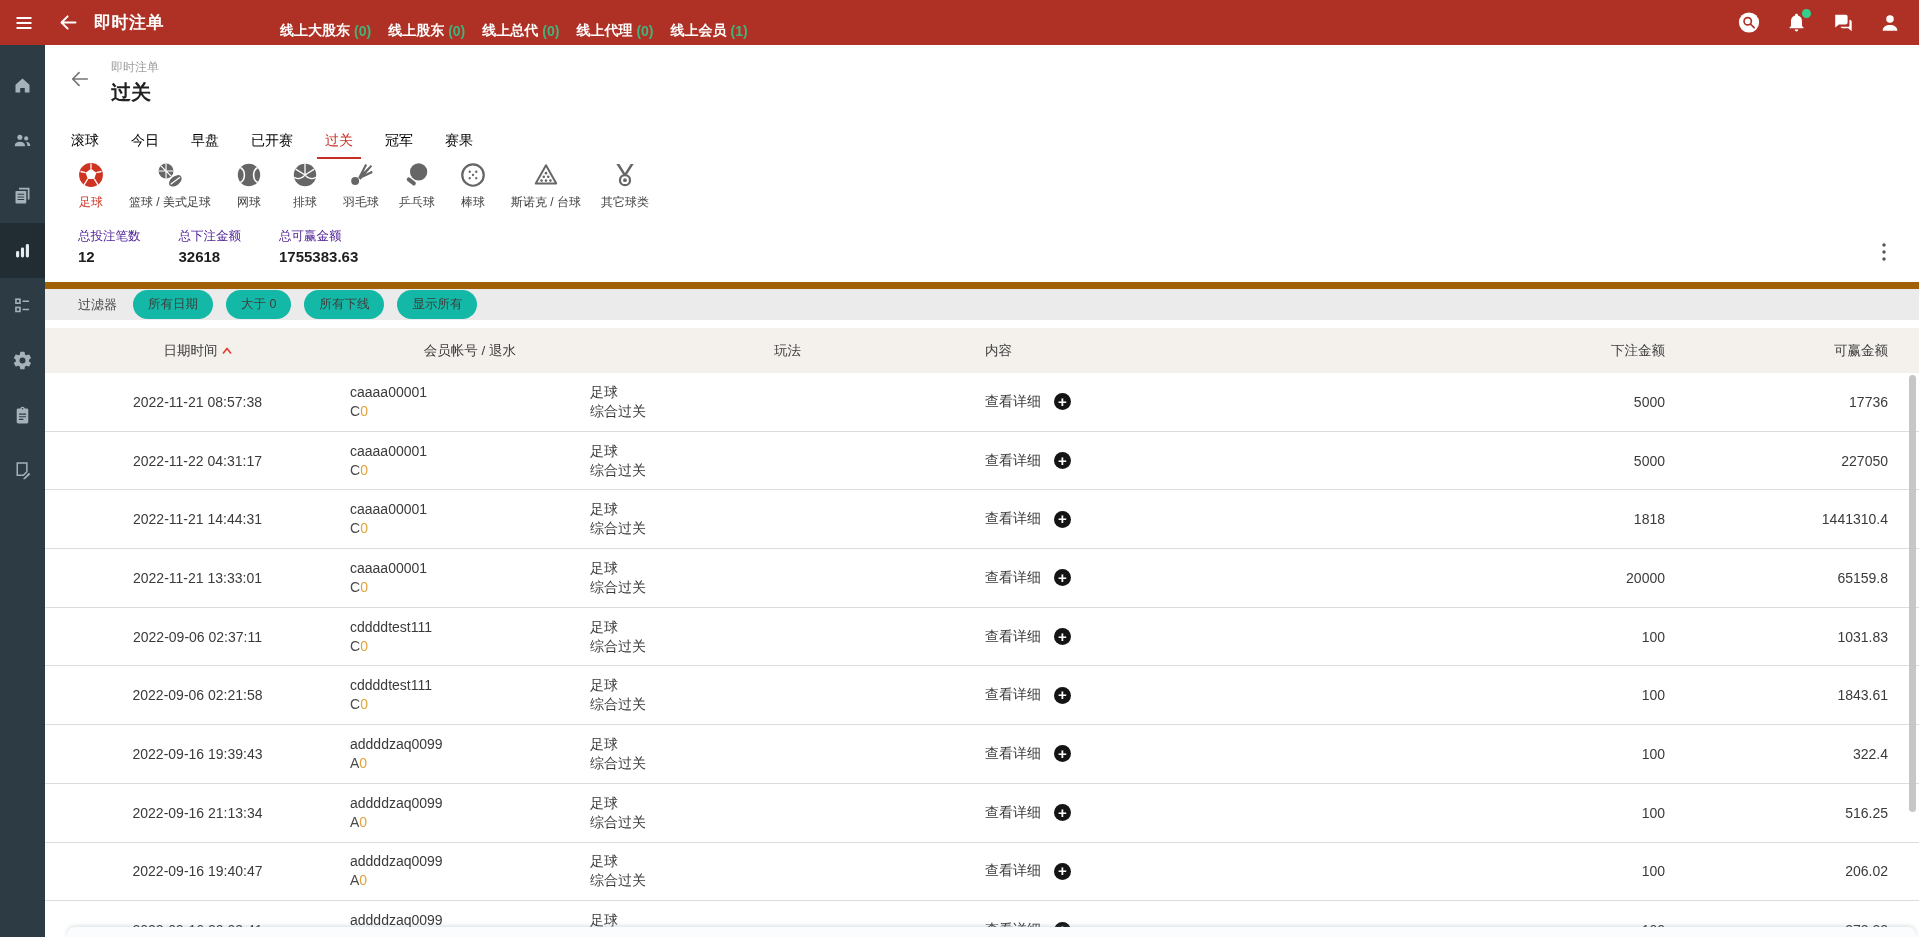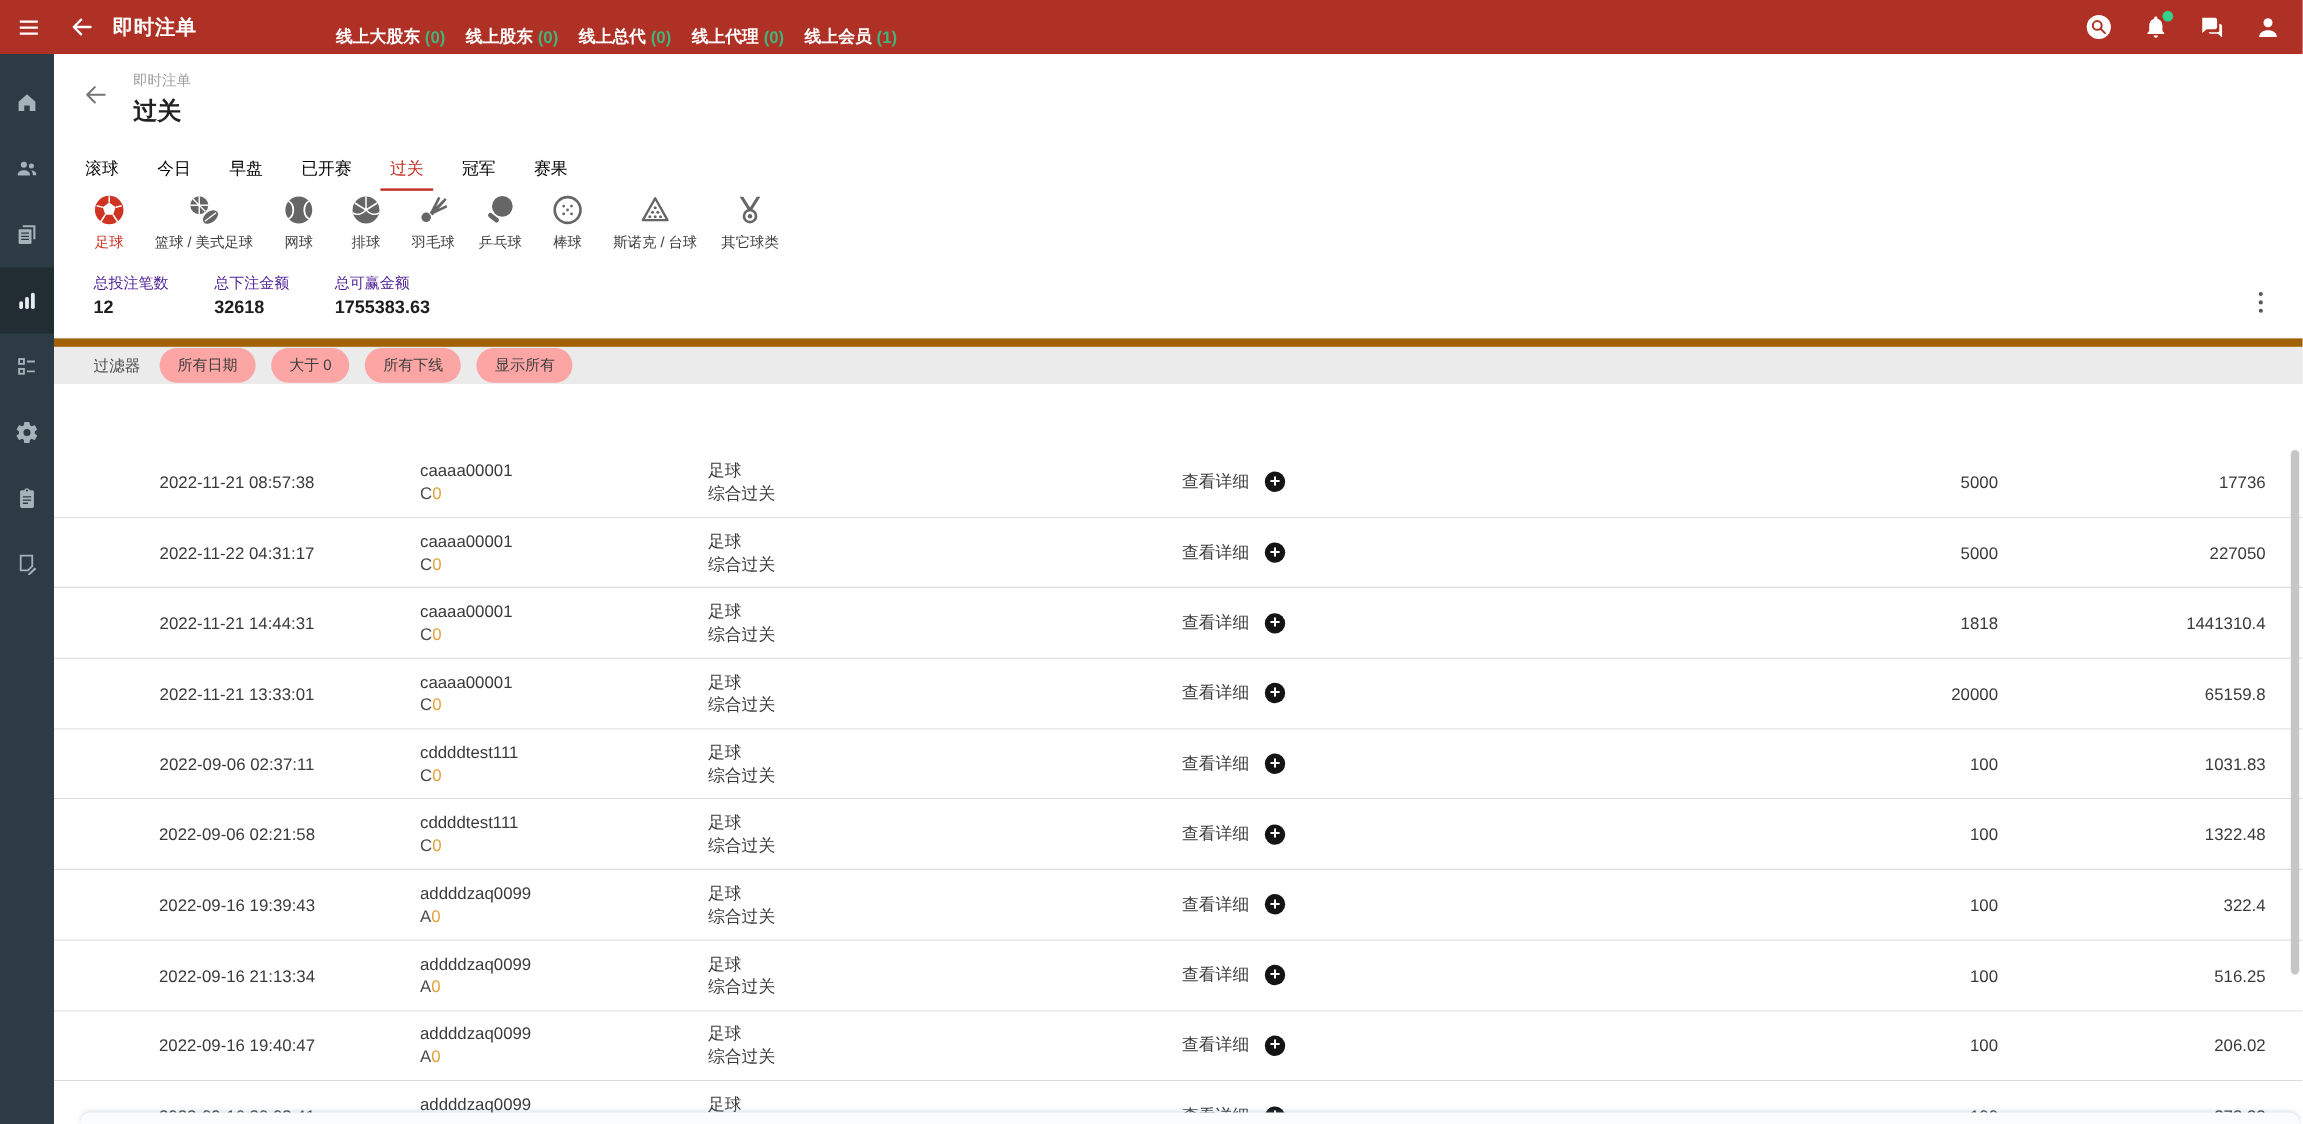--- a/index.html
+++ b/index.html
@@ -44,21 +44,21 @@
   .sport .sp-label { color:#404040; white-space:nowrap; }
   .sport.active, .sport.active .sp-label { color:#cf3322; }
 
   .stats { position:absolute; top:183px; left:33px; display:flex; gap:38px; }
   .stat-label { font-size:12.5px; color:#4c1d95; }
   .stat-value { font-size:15px; font-weight:700; color:#1e1e1e; margin-top:3px; }
   .kebab { position:absolute; top:195px; right:28px; width:14px; height:24px; cursor:pointer; color:#555; }
 
   .filterbar { position:absolute; top:237px; left:0; right:0; height:38px; background:#ebebeb; border-top:7px solid #a16207; display:flex; align-items:center; padding-left:33px; gap:13px; }
   .filter-label { font-size:13px; color:#4a4a4a; margin-right:3px; }
-  .chip { background:#fca5a5; border-radius:15px; padding:6px 15px; font-size:12.5px; color:#3d3d3d; cursor:pointer; white-space:nowrap; }
+  .chip { background:#14b8a6; border-radius:15px; padding:6px 15px; font-size:12.5px; color:#3d3d3d; cursor:pointer; white-space:nowrap; }
 
   .grid6 { display:grid; grid-template-columns:305px 240px 395px 405px 275px 223px; padding-right:31px; align-items:center; }
   .thead { position:absolute; top:283px; left:0; right:0; height:45px; background:#f4f1ed; font-size:13.5px; color:#3c3c3c; }
   .th { white-space:nowrap; }
   .t-center { text-align:center; }
   .t-right { text-align:right; }
   .sort-caret { display:inline-block; width:10px; height:8px; margin-left:4px; color:#e23b2e; }
 
   .tbody { position:absolute; top:328px; left:0; right:0; bottom:0; overflow:hidden; }
   .row { height:58.7px; border-bottom:1px solid #dcdcdc; background:#fff; font-size:14px; color:#3a3a3a; }
@@ -365,20 +365,32 @@
       <span class="chip">所有日期</span>
 
       <span class="chip">大于 0</span>
 
       <span class="chip">所有下线</span>
 
       <span class="chip">显示所有</span>
 
   </div>
 
+  <div class="thead grid6">
+    <div class="th t-center">
+      <span>日期时间</span><span class="sort-caret"><svg viewBox="0 0 10 8" width="10" height="8">
+            <path d="M1 6.5L5 1.5L9 6.5" stroke="currentColor" stroke-width="1.6" fill="none"></path>
+          </svg></span>
+    </div>
+    <div class="th t-center">会员帐号 / 退水</div>
+    <div class="th t-center">玩法</div>
+    <div class="th">内容</div>
+    <div class="th t-right">下注金额</div>
+    <div class="th t-right">可赢金额</div>
+  </div>
 
   <div class="tbody">
 
       <div class="row grid6">
         <div class="c-date">2022-11-21 08:57:38</div>
         <div class="c-two">
           <div>caaaa00001</div>
           <div class="acc-rebate"><span class="rl">C</span><span class="rz">0</span></div>
         </div>
         <div class="c-two">
@@ -473,21 +485,21 @@
         </div>
         <div class="c-two">
           <div>足球</div>
           <div>综合过关</div>
         </div>
         <div class="c-content">
           <span class="detail-link">查看详细</span>
           <span class="plus-circle"></span>
         </div>
         <div class="t-right">100</div>
-        <div class="t-right">1322.48</div>
+        <div class="t-right">1843.61</div>
       </div>
 
       <div class="row grid6">
         <div class="c-date">2022-09-16 19:39:43</div>
         <div class="c-two">
           <div>addddzaq0099</div>
           <div class="acc-rebate"><span class="rl">A</span><span class="rz">0</span></div>
         </div>
         <div class="c-two">
           <div>足球</div>

